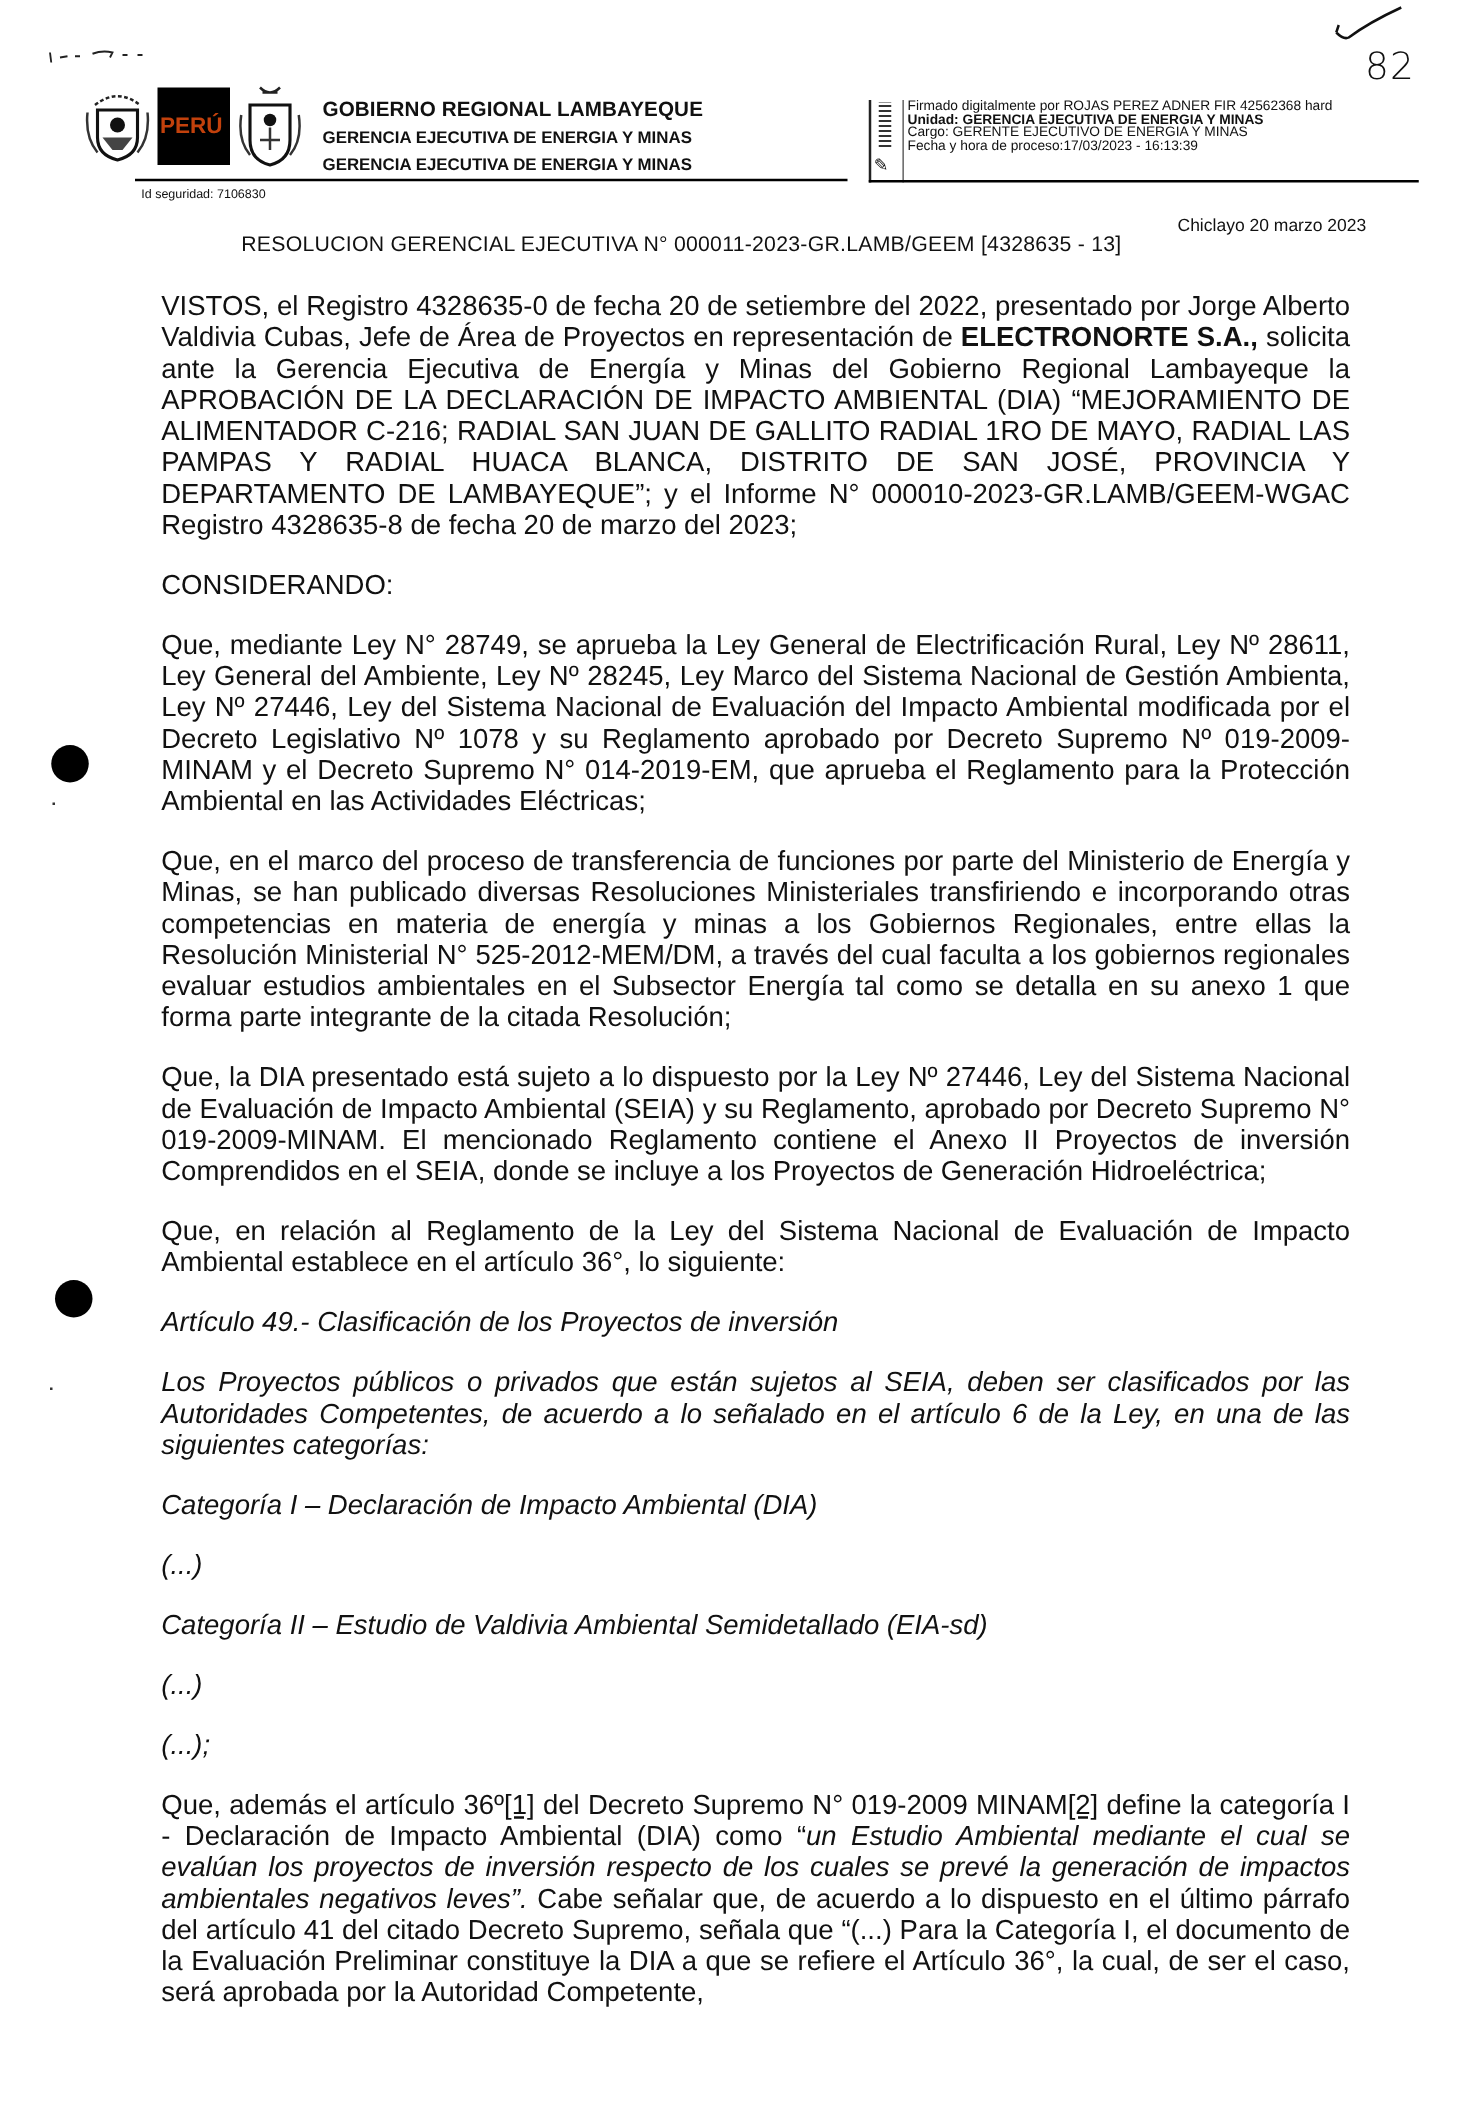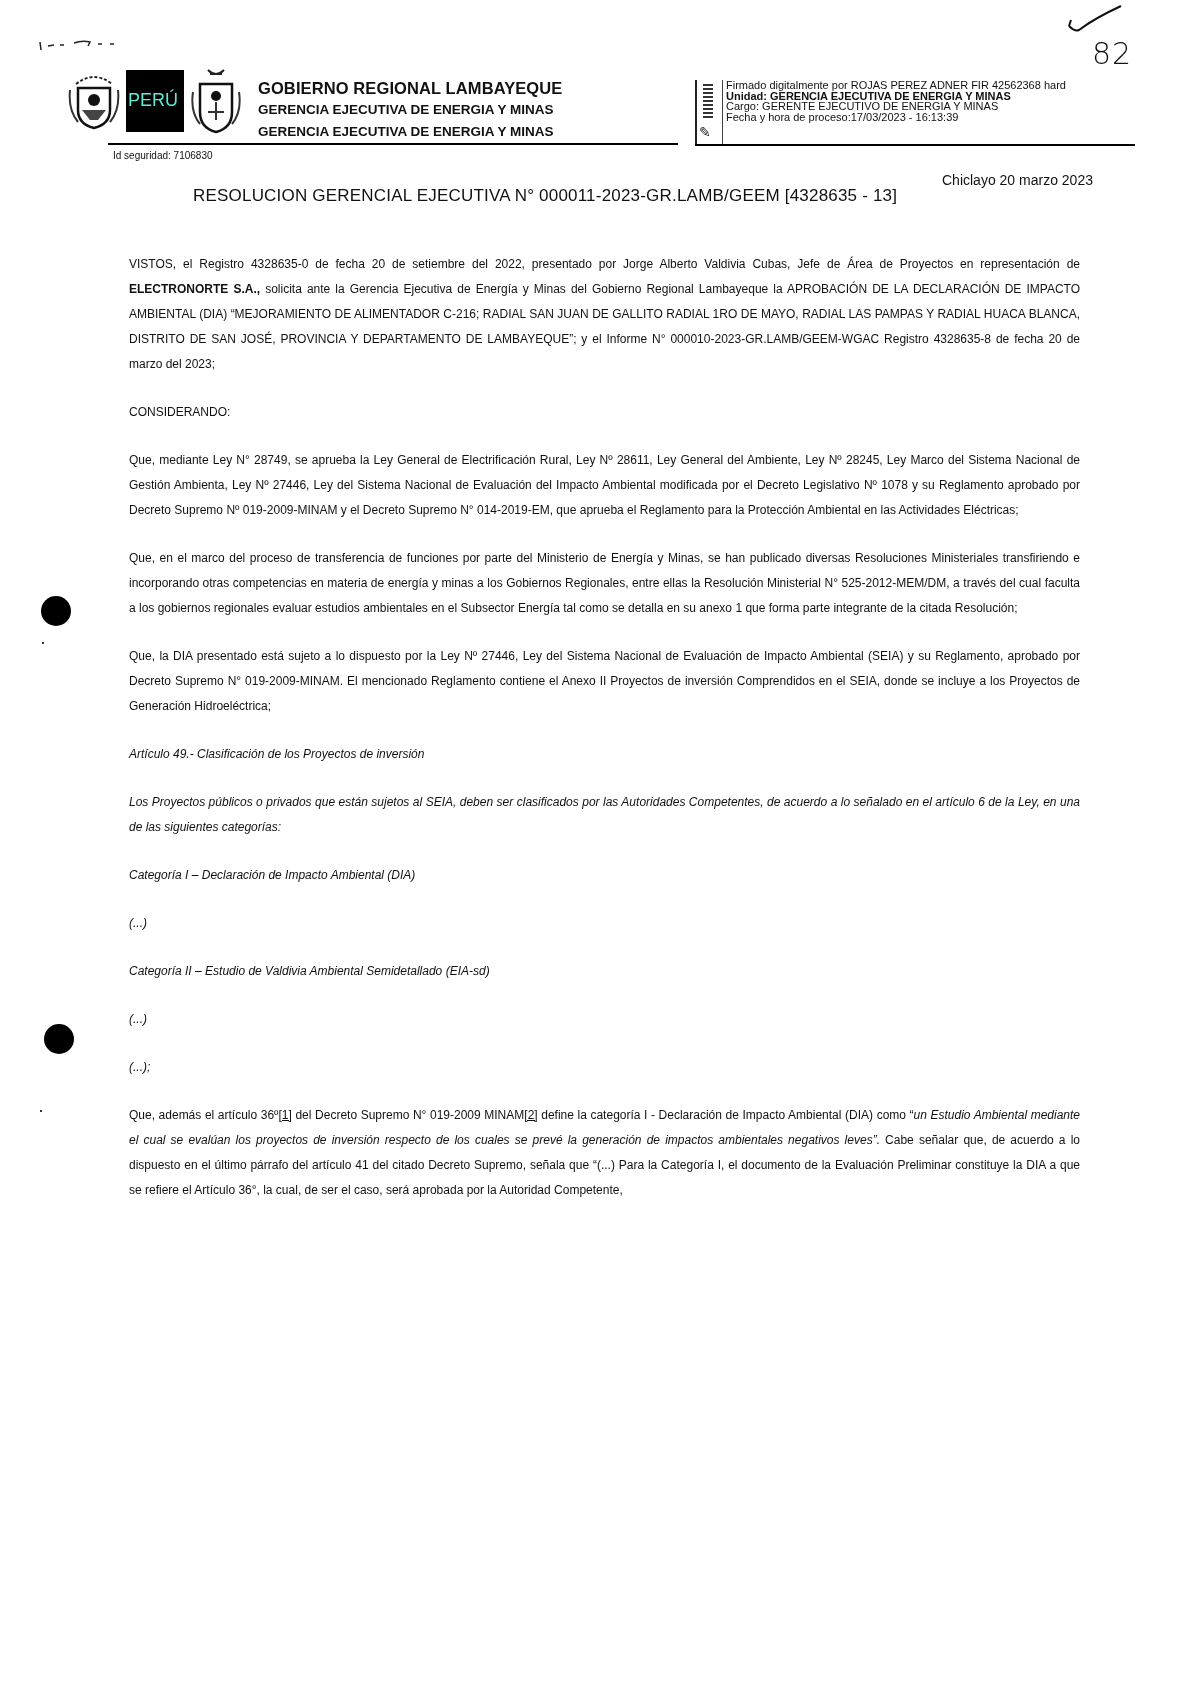--- a/index.html
+++ b/index.html
@@ -5,37 +5,37 @@
   html, body { margin: 0; padding: 0; background: #ffffff; }
   body { width: 1187px; height: 1685px; position: relative; overflow: hidden;
          font-family: "Liberation Sans", sans-serif; color: #111; }
   .abs { position: absolute; }
   .scribble { left: 38px; top: 38px; width: 90px; height: 14px; }
   .checkmark { left: 1065px; top: 4px; width: 60px; height: 32px; }
   .pagenum { left: 1092px; top: 36px; font-family: "DejaVu Sans", sans-serif; font-size: 30px; font-weight: 300; letter-spacing: 1px; }
   .logos { left: 68px; top: 68px; width: 190px; height: 66px; display: flex; gap: 6px; align-items: center; }
   .logo-shield { width: 52px; height: 62px; }
   .logo-peru { width: 58px; height: 62px; background: #000; position: relative; overflow: hidden; }
-  .logo-peru span { position: absolute; left: 2px; top: 20px; font-weight: normal; color: #5eead4; font-size: 18px; letter-spacing: 0; }
+  .logo-peru span { position: absolute; left: 2px; top: 20px; font-weight: bold; color: #c2410c; font-size: 18px; letter-spacing: 0; }
   .logo-region { width: 52px; height: 66px; }
   .org { left: 258px; top: 78px; font-weight: bold; }
   .org .l1 { font-size: 16.5px; line-height: 21px; letter-spacing: 0.1px; }
   .org .l2, .org .l3 { font-size: 13.5px; line-height: 22px; }
   .rule-left { left: 108px; top: 143px; width: 570px; height: 2px; background: #000; }
   .secid { left: 113px; top: 150px; font-size: 10px; }
   .sigbox { left: 695px; top: 80px; width: 440px; height: 66px; }
   .sig-vline { left: 0; top: 0; width: 2px; height: 66px; background: #222; }
   .sig-qr { left: 8px; top: 2px; width: 10px; height: 36px; background: repeating-linear-gradient(0deg,#333 0 2px,#fff 2px 4px); }
   .sig-icon { left: 4px; top: 44px; font-size: 14px; }
   .sig-vline2 { left: 27px; top: 0; width: 1px; height: 66px; background: #444; }
   .sig-text { left: 31px; top: 0; font-size: 11px; line-height: 10.5px; }
   .sig-bottom { left: 0; top: 64px; width: 440px; height: 2px; background: #000; }
   .city-date { left: 942px; top: 172px; font-size: 14px; }
   .res-title { left: 193px; top: 186px; font-size: 17px; font-weight: normal; letter-spacing: 0.2px; }
-  .body { left: 129px; top: 252px; width: 951px; font-size: 12px; line-height: 25px; }
+  .body { left: 129px; top: 232px; width: 951px; font-size: 22px; line-height: 25px; }
   .p { text-align: justify; margin: 0 0 23px 0; }
   .it { font-style: italic; }
   .b { font-weight: bold; }
   .u { text-decoration: underline; }
   .hole { width: 30px; height: 30px; border-radius: 50%; background: #000; }
   .hole1 { left: 41px; top: 596px; }
   .hole2 { left: 44px; top: 1024px; }
   .speck { width: 2px; height: 2px; background: #333; }
 </style>
 </head>
@@ -95,20 +95,21 @@
 <div class="abs res-title">RESOLUCION GERENCIAL EJECUTIVA N° 000011-2023-GR.LAMB/GEEM [4328635 - 13]</div>
 
 <div class="abs body">
   <p class="p"><span>VISTOS, el Registro 4328635-0 de fecha 20 de setiembre del 2022, presentado por Jorge Alberto Valdivia Cubas, Jefe de Área de Proyectos en representación de </span><span class="b">ELECTRONORTE S.A.,</span><span> solicita ante la Gerencia Ejecutiva de Energía y Minas del Gobierno Regional Lambayeque la APROBACIÓN DE LA DECLARACIÓN DE IMPACTO AMBIENTAL (DIA) “MEJORAMIENTO DE ALIMENTADOR C-216; RADIAL SAN JUAN DE GALLITO RADIAL 1RO DE MAYO, RADIAL LAS PAMPAS Y RADIAL HUACA BLANCA, DISTRITO DE SAN JOSÉ, PROVINCIA Y DEPARTAMENTO DE LAMBAYEQUE”; y el Informe N° 000010-2023-GR.LAMB/GEEM-WGAC Registro 4328635-8 de fecha 20 de marzo del 2023;</span></p>
 
   <p class="p">CONSIDERANDO:</p>
 
   <p class="p">Que, mediante Ley N° 28749, se aprueba la Ley General de Electrificación Rural,  Ley Nº 28611, Ley General del Ambiente, Ley Nº 28245, Ley Marco del Sistema Nacional de Gestión Ambienta, Ley Nº 27446, Ley del Sistema Nacional de Evaluación del Impacto Ambiental modificada por el Decreto Legislativo Nº 1078 y su Reglamento aprobado por Decreto Supremo Nº 019-2009-MINAM y el Decreto Supremo N° 014-2019-EM, que aprueba el Reglamento para la Protección Ambiental en las Actividades Eléctricas;</p>
   <p class="p">Que, en el marco del proceso de transferencia de funciones por parte del Ministerio de Energía y Minas, se han publicado diversas Resoluciones Ministeriales transfiriendo e incorporando otras competencias en materia de energía y minas a los Gobiernos Regionales, entre ellas la Resolución Ministerial N° 525-2012-MEM/DM, a través del cual faculta a los gobiernos regionales evaluar estudios ambientales en el Subsector Energía tal como se detalla en su anexo 1 que forma parte integrante de la citada Resolución;</p>
   <p class="p">Que, la DIA presentado está sujeto a lo dispuesto por la Ley Nº 27446, Ley del Sistema Nacional de Evaluación de Impacto Ambiental (SEIA) y su Reglamento, aprobado por Decreto Supremo N° 019-2009-MINAM. El mencionado Reglamento contiene el Anexo II Proyectos de inversión Comprendidos en el SEIA, donde se incluye a los Proyectos de Generación Hidroeléctrica;</p>
+  <p class="p">Que, en relación al Reglamento de la Ley del Sistema Nacional de Evaluación de Impacto Ambiental establece en el artículo 36°, lo siguiente:</p>
 
   <p class="p it">Artículo 49.- Clasificación de los Proyectos de inversión</p>
   <p class="p it">Los Proyectos públicos o privados que están sujetos al SEIA, deben ser clasificados por las Autoridades Competentes, de acuerdo a lo señalado en el artículo 6 de la Ley, en una de las siguientes categorías:</p>
   <p class="p it">Categoría I – Declaración de Impacto Ambiental (DIA)</p>
   <p class="p it">(...)</p>
   <p class="p it">Categoría II – Estudio de Valdivia Ambiental Semidetallado (EIA-sd)</p>
   <p class="p it">(...)</p>
   <p class="p it">(...);</p>
 
   <p class="p"><span>Que, además el artículo 36º</span><span class="u">[1]</span><span> del Decreto Supremo N° 019-2009 MINAM</span><span class="u">[2]</span><span> define la categoría I - Declaración de Impacto Ambiental (DIA) como “</span><span class="it">un Estudio Ambiental mediante el cual se evalúan los proyectos de inversión respecto de los cuales se prevé la generación de impactos ambientales negativos leves”.</span><span> Cabe señalar que, de acuerdo a lo dispuesto en el último párrafo del artículo 41 del citado Decreto Supremo, señala que “(...) Para la Categoría I, el documento de la Evaluación Preliminar constituye la DIA a que se refiere el Artículo 36°, la cual, de ser el caso, será aprobada por la Autoridad Competente,</span></p>

